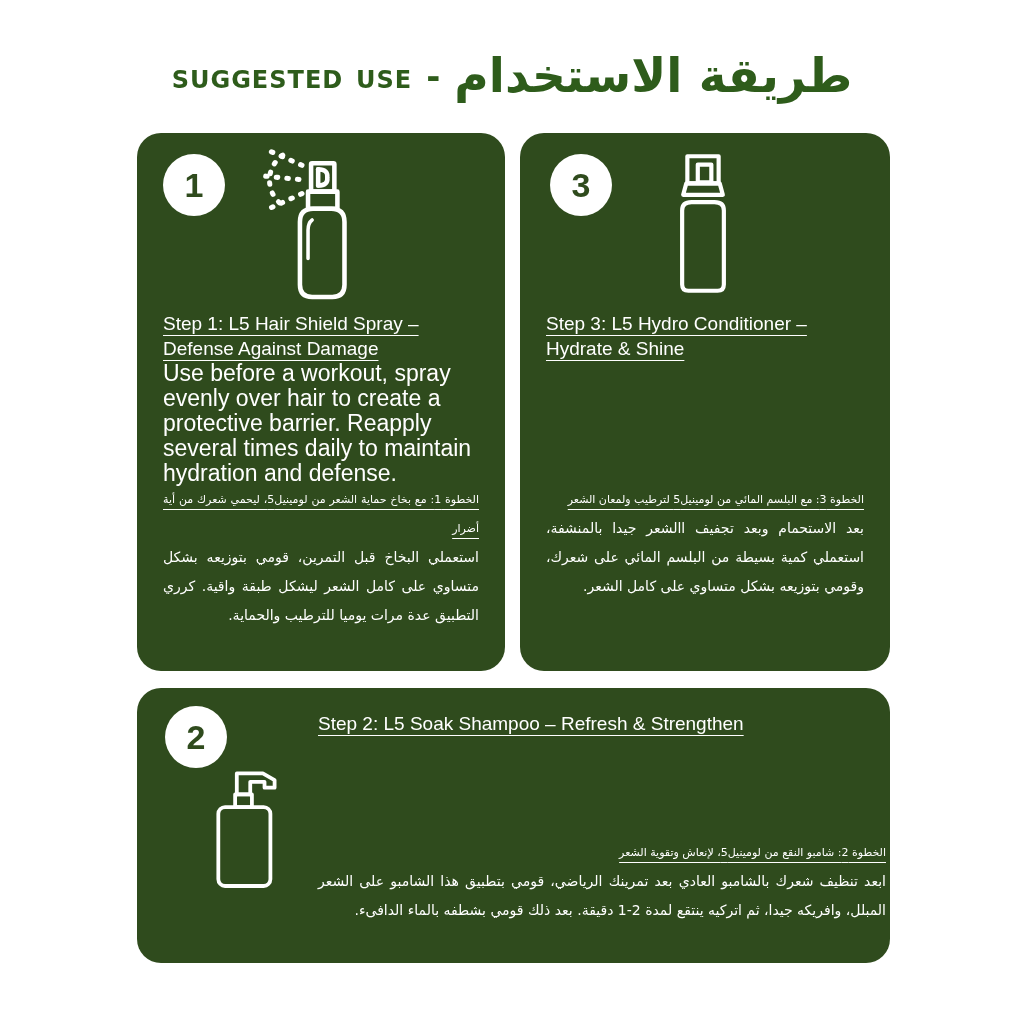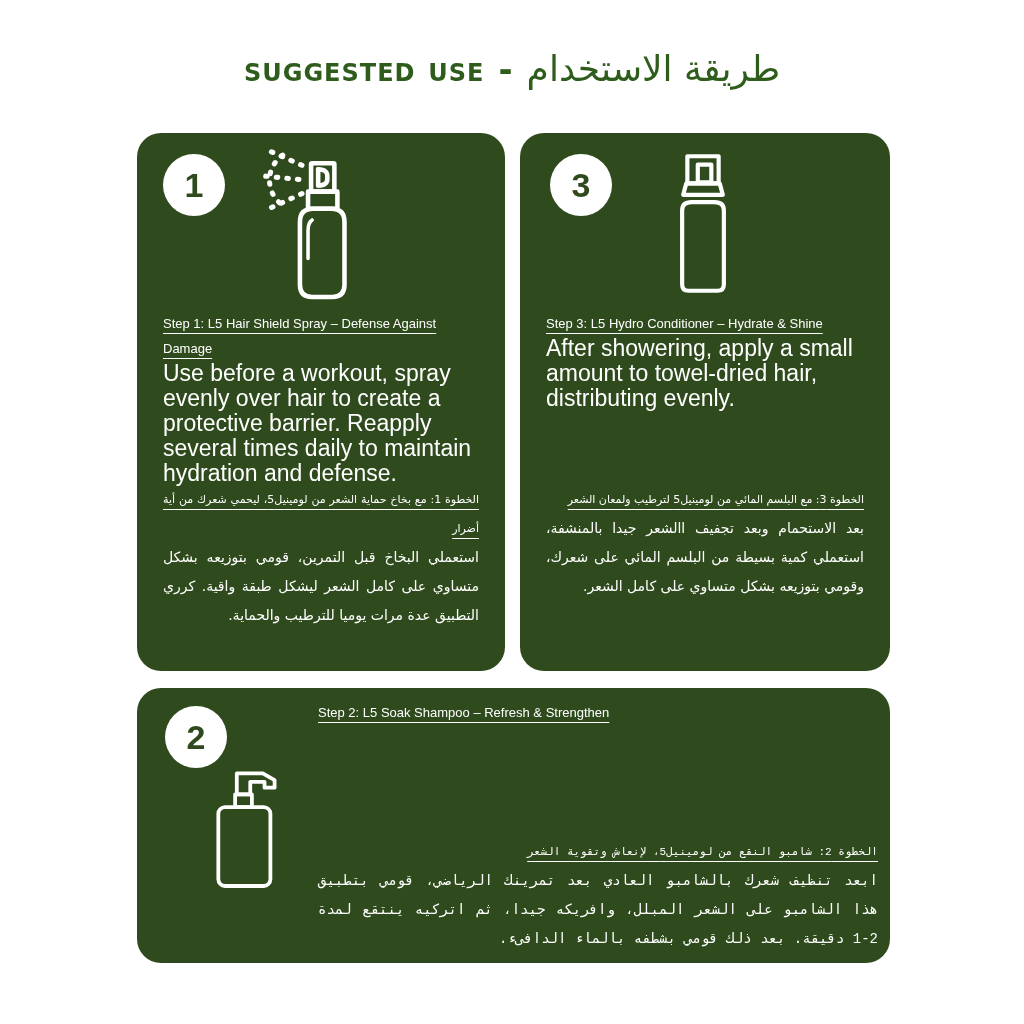--- a/index.html
+++ b/index.html
@@ -15,21 +15,21 @@
     color: #2e5c1b;
   }
   .title-en {
     font-family: "DejaVu Sans", sans-serif;
     font-weight: 700; font-size: 34px; letter-spacing: 1px;
     font-variant: small-caps; text-transform: lowercase;
   }
   .title-dash { font-family: "DejaVu Sans", sans-serif; font-weight: 700; font-size: 34px; }
   .title-ar {
     font-family: "DejaVu Sans", sans-serif; direction: rtl;
-    font-weight: 400; font-size: 36px;
+    font-weight: 700; font-size: 47px;
   }
 
   
   .card {
     position: absolute; background: #2f4b1d; border-radius: 24px; color: #ffffff;
   }
   .card-1 { left: 137px; top: 133px; width: 368px; height: 538px; }
   .card-3 { left: 520px; top: 133px; width: 370px; height: 538px; }
   .card-2 { left: 137px; top: 688px; width: 753px; height: 275px; }
 
@@ -44,34 +44,34 @@
   .card-2 .num-circle { left: 28px; top: 18px; }
 
   .icon-box { position: absolute; }
   .card-1 .icon-box { left: 112px; top: 8px;  width: 112px; height: 162px; }
   .card-3 .icon-box { left: 150px; top: 18px; width: 66px;  height: 146px; }
   .card-2 .icon-box { left: 62px;  top: 56px; width: 84px;  height: 158px; }
   .icon-box svg { width: 100%; height: 100%; display: block; }
 
   .en-block { position: absolute; left: 26px; right: 26px; }
   .card-1 .en-block, .card-3 .en-block { top: 178px; }
-  .card-2 .en-block { left: 181px; right: 16px; top: 12px; }
+  .card-2 .en-block { left: 181px; right: 16px; top: 23px; }
 
   .heading-en {
-    font-size: 13px; line-height: 25px; font-weight: 400;
+    font-size: 19px; line-height: 25px; font-weight: 400;
     text-decoration: underline; text-decoration-thickness: 1.3px; text-underline-offset: 5px;
   }
   .body-en { font-size: 23px; line-height: 25px; font-weight: 400; margin-top: 0px; }
 
   .ar-block {
     position: absolute; left: 26px; right: 26px; direction: rtl;
     font-family: "DejaVu Sans", sans-serif;
   }
   .card-1 .ar-block, .card-3 .ar-block { top: 352px; }
-  .card-2 .ar-block { left: 181px; right: 12px; top: 150px; font-family: Liberation Mono, monospace; }
+  .card-2 .ar-block { left: 181px; right: 4px; top: 150px; }
 
   .heading-ar {
     font-size: 11px; line-height: 29px;
     text-align: justify; text-align-last: right;
     text-decoration: underline; text-decoration-thickness: 1.2px; text-underline-offset: 6px;
   }
   .body-ar {
     font-size: 14px; line-height: 29px;
     text-align: justify; text-align-last: right;
   }
@@ -129,21 +129,20 @@
         <rect x="15" y="5" width="30" height="26"></rect>
         <rect x="25" y="13" width="13" height="17"></rect>
 
         <path d="M14,31 h32 l3,11 h-38 z"></path>
 
         <path d="M10,57 q0,-8 9,-8 h22 q9,0 9,8 v71 q0,6 -6,6 h-28 q-6,0 -6,-6 z"></path>
       </svg>
     </div>
     <div class="en-block">
       <div class="heading-en">Step 3: L5 Hydro Conditioner – Hydrate &amp; Shine</div>
-      <div class="body-en">After showering, apply a small amount to towel-dried hair, distributing evenly.</div>
     </div>
     <div class="ar-block">
       <div class="heading-ar">الخطوة 3: مع البلسم المائي من لومينيل5 لترطيب ولمعان الشعر</div>
       <div class="body-ar">بعد الاستحمام وبعد تجفيف االشعر جيدا بالمنشفة، استعملي كمية بسيطة من البلسم المائي على شعرك، وقومي بتوزيعه بشكل متساوي على كامل الشعر.</div>
     </div>
   </div>
 
   <div class="card card-2">
     <div class="num-circle">2</div>
     <div class="icon-box">

